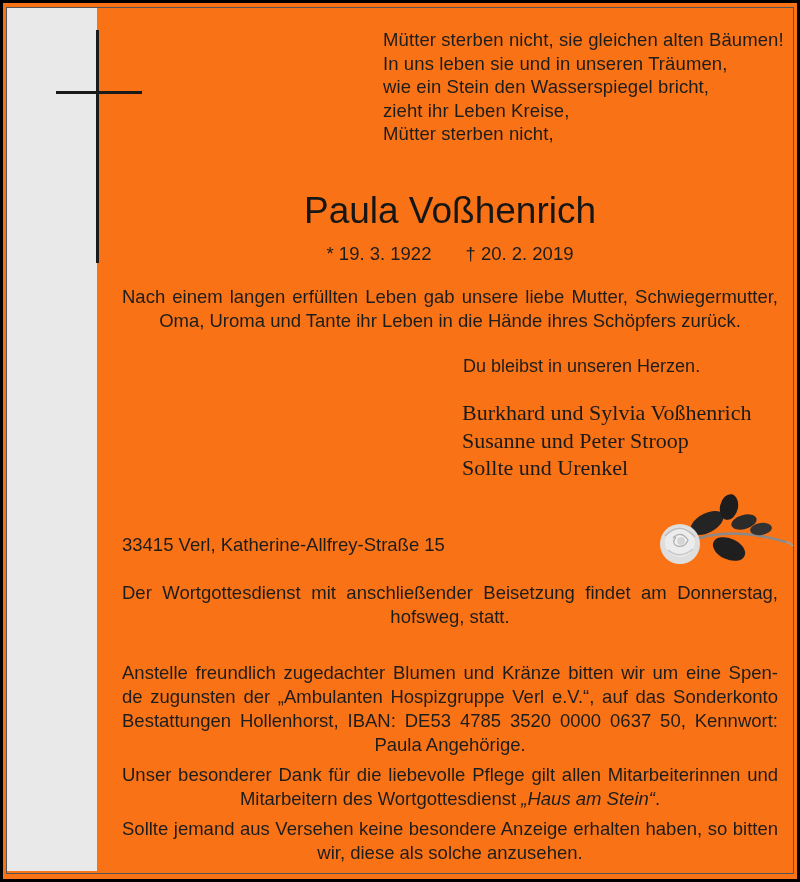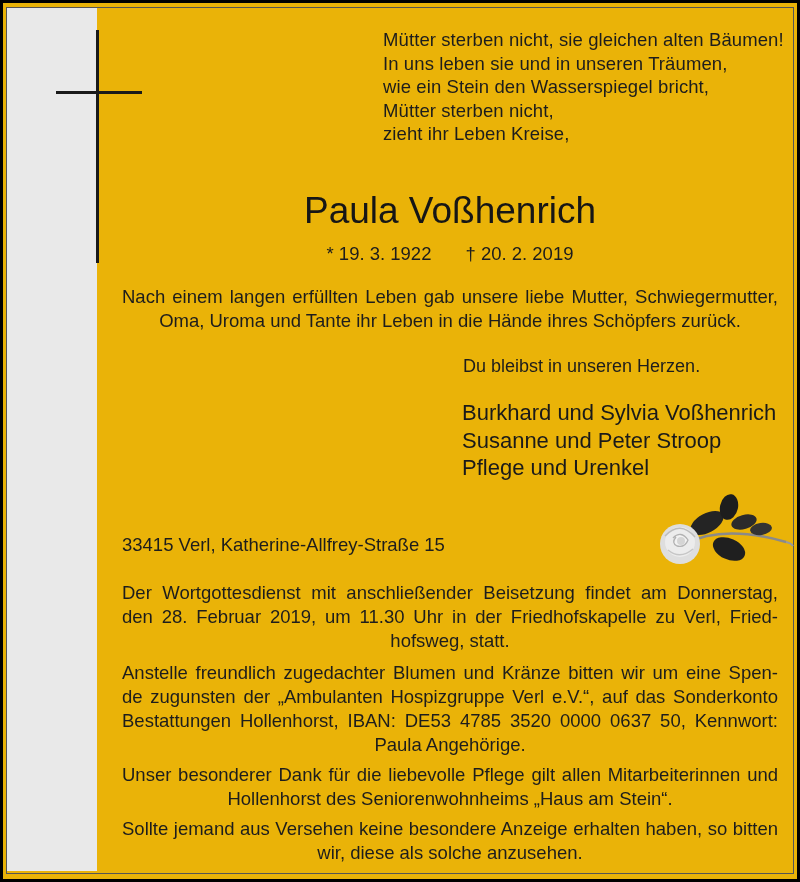--- a/index.html
+++ b/index.html
@@ -3,21 +3,21 @@
 <meta charset="utf-8">
 <style>
   * { margin: 0; padding: 0; box-sizing: border-box; }
   html, body { background: #ffffff; }
   body { font-family: "Liberation Sans", sans-serif; }
 
   .card {
     position: relative;
     width: 800px;
     height: 882px;
-    background: #eab308;
+    background: #f97316;
     border: 3px solid #000000;
     overflow: hidden;
     color: #1d1d1d;
   }
 
   .frame-inner {
     position: absolute;
     left: 3px; top: 4px; right: 3px; bottom: 5px;
     border: 1px solid #555555;
     pointer-events: none;
@@ -84,28 +84,29 @@
   .lline { text-align: center; }
 
   .intro    { top: 282px; }
   .tribute  { position: absolute; left: 460px; top: 351px; font-size: 18px; line-height: 24px; }
   .family   {
     position: absolute;
     left: 459px; top: 396px;
     font-size: 22px;
     line-height: 27.5px;
     color: #1a1a1a;
+    font-family: Liberation Serif, serif;
   }
   .address  { position: absolute; left: 119px; top: 530px; font-size: 18.5px; line-height: 24px; }
   .service  { top: 578px; }
   .donation { top: 658px; }
   .thanks   { top: 760px; }
   .notice   { top: 814px; }
 
-  .italic { }
+  .italic { font-style: italic; }
 
   .rose {
     position: absolute;
     left: 652px; top: 489px;
     width: 140px; height: 82px;
   }
 </style>
 </head>
 <body>
 
@@ -115,42 +116,42 @@
 
   <div>
     <div class="cross-v"></div>
     <div class="cross-h"></div>
   </div>
 
   <div class="poem">
     <div>Mütter sterben nicht, sie gleichen alten Bäumen!</div>
     <div>In uns leben sie und in unseren Träumen,</div>
     <div>wie ein Stein den Wasserspiegel bricht,</div>
+    <div>zieht ihr Leben Kreise,</div>
     <div>Mütter sterben nicht,</div>
-    <div>zieht ihr Leben Kreise,</div>
   </div>
 
   <div class="deceased-name">Paula Voßhenrich</div>
 
   <div class="dates">
     <span>* 19. 3. 1922</span>
     <span>† 20. 2. 2019</span>
   </div>
 
   <div class="para intro">
     <div class="jline">Nach einem langen erfüllten Leben gab unsere liebe Mutter, Schwiegermutter,</div>
     <div class="lline">Oma, Uroma und Tante ihr Leben in die Hände ihres Schöpfers zurück.</div>
   </div>
 
   <div class="tribute">Du bleibst in unseren Herzen.</div>
 
   <div class="family">
     <div>Burkhard und Sylvia Voßhenrich</div>
     <div>Susanne und Peter Stroop</div>
-    <div>Pflege und Urenkel</div>
+    <div>Sollte und Urenkel</div>
   </div>
 
   <div class="address">33415 Verl, Katherine-Allfrey-Straße 15</div>
 
   <svg class="rose" viewBox="0 0 140 82" xmlns="http://www.w3.org/2000/svg" aria-hidden="true">
     <path d="M30 52 C 60 36, 96 40, 131 50" stroke="#8a8a8a" stroke-width="2.5" fill="none"></path>
     <path d="M131 50 q 5 1 7 4" stroke="#9a9a9a" stroke-width="2" fill="none"></path>
     <ellipse cx="52" cy="31" rx="18" ry="9.5" fill="#242424" transform="rotate(-28 52 31)"></ellipse>
     <ellipse cx="74" cy="15" rx="9" ry="13" fill="#1d1d1d" transform="rotate(12 74 15)"></ellipse>
     <ellipse cx="89" cy="30" rx="13" ry="7" fill="#2b2b2b" transform="rotate(-16 89 30)"></ellipse>
@@ -159,33 +160,32 @@
     <circle cx="25" cy="52" r="20" fill="#dedede"></circle>
     <circle cx="25" cy="50" r="15" fill="#ececec"></circle>
     <path d="M10 44 Q 25 28 40 45" stroke="#bcbcbc" stroke-width="1.5" fill="none"></path>
     <path d="M13 58 Q 25 68 38 57" stroke="#c6c6c6" stroke-width="1.5" fill="none"></path>
     <path d="M18 46 Q 26 38 33 48 Q 30 56 22 54 Q 16 51 21 45" stroke="#b2b2b2" stroke-width="1.3" fill="#f2f2f2"></path>
     <circle cx="26" cy="49" r="4" fill="#d5d5d5"></circle>
   </svg>
 
   <div class="para service">
     <div class="jline">Der Wortgottesdienst mit anschließender Beisetzung findet am Donnerstag,</div>
-    <div class="jline">den 28. Februar 2019, um 11.30 Uhr in der Friedhofskapelle zu Verl, Fried-</div>
     <div class="lline">hofsweg, statt.</div>
   </div>
 
   <div class="para donation">
     <div class="jline">Anstelle freundlich zugedachter Blumen und Kränze bitten wir um eine Spen-</div>
     <div class="jline">de zugunsten der „Ambulanten Hospizgruppe Verl e.V.“, auf das Sonderkonto</div>
     <div class="jline">Bestattungen Hollenhorst, IBAN: DE53 4785 3520 0000 0637 50, Kennwort:</div>
     <div class="lline">Paula Angehörige.</div>
   </div>
 
   <div class="para thanks">
     <div class="jline">Unser besonderer Dank für die liebevolle Pflege gilt allen Mitarbeiterinnen und</div>
-    <div class="lline"><span>Hollenhorst des Seniorenwohnheims </span><span class="italic">„Haus am Stein“</span><span>.</span></div>
+    <div class="lline"><span>Mitarbeitern des Wortgottesdienst </span><span class="italic">„Haus am Stein“</span><span>.</span></div>
   </div>
 
   <div class="para notice">
     <div class="jline">Sollte jemand aus Versehen keine besondere Anzeige erhalten haben, so bitten</div>
     <div class="lline">wir, diese als solche anzusehen.</div>
   </div>
 </div>
 
 </body></html>

